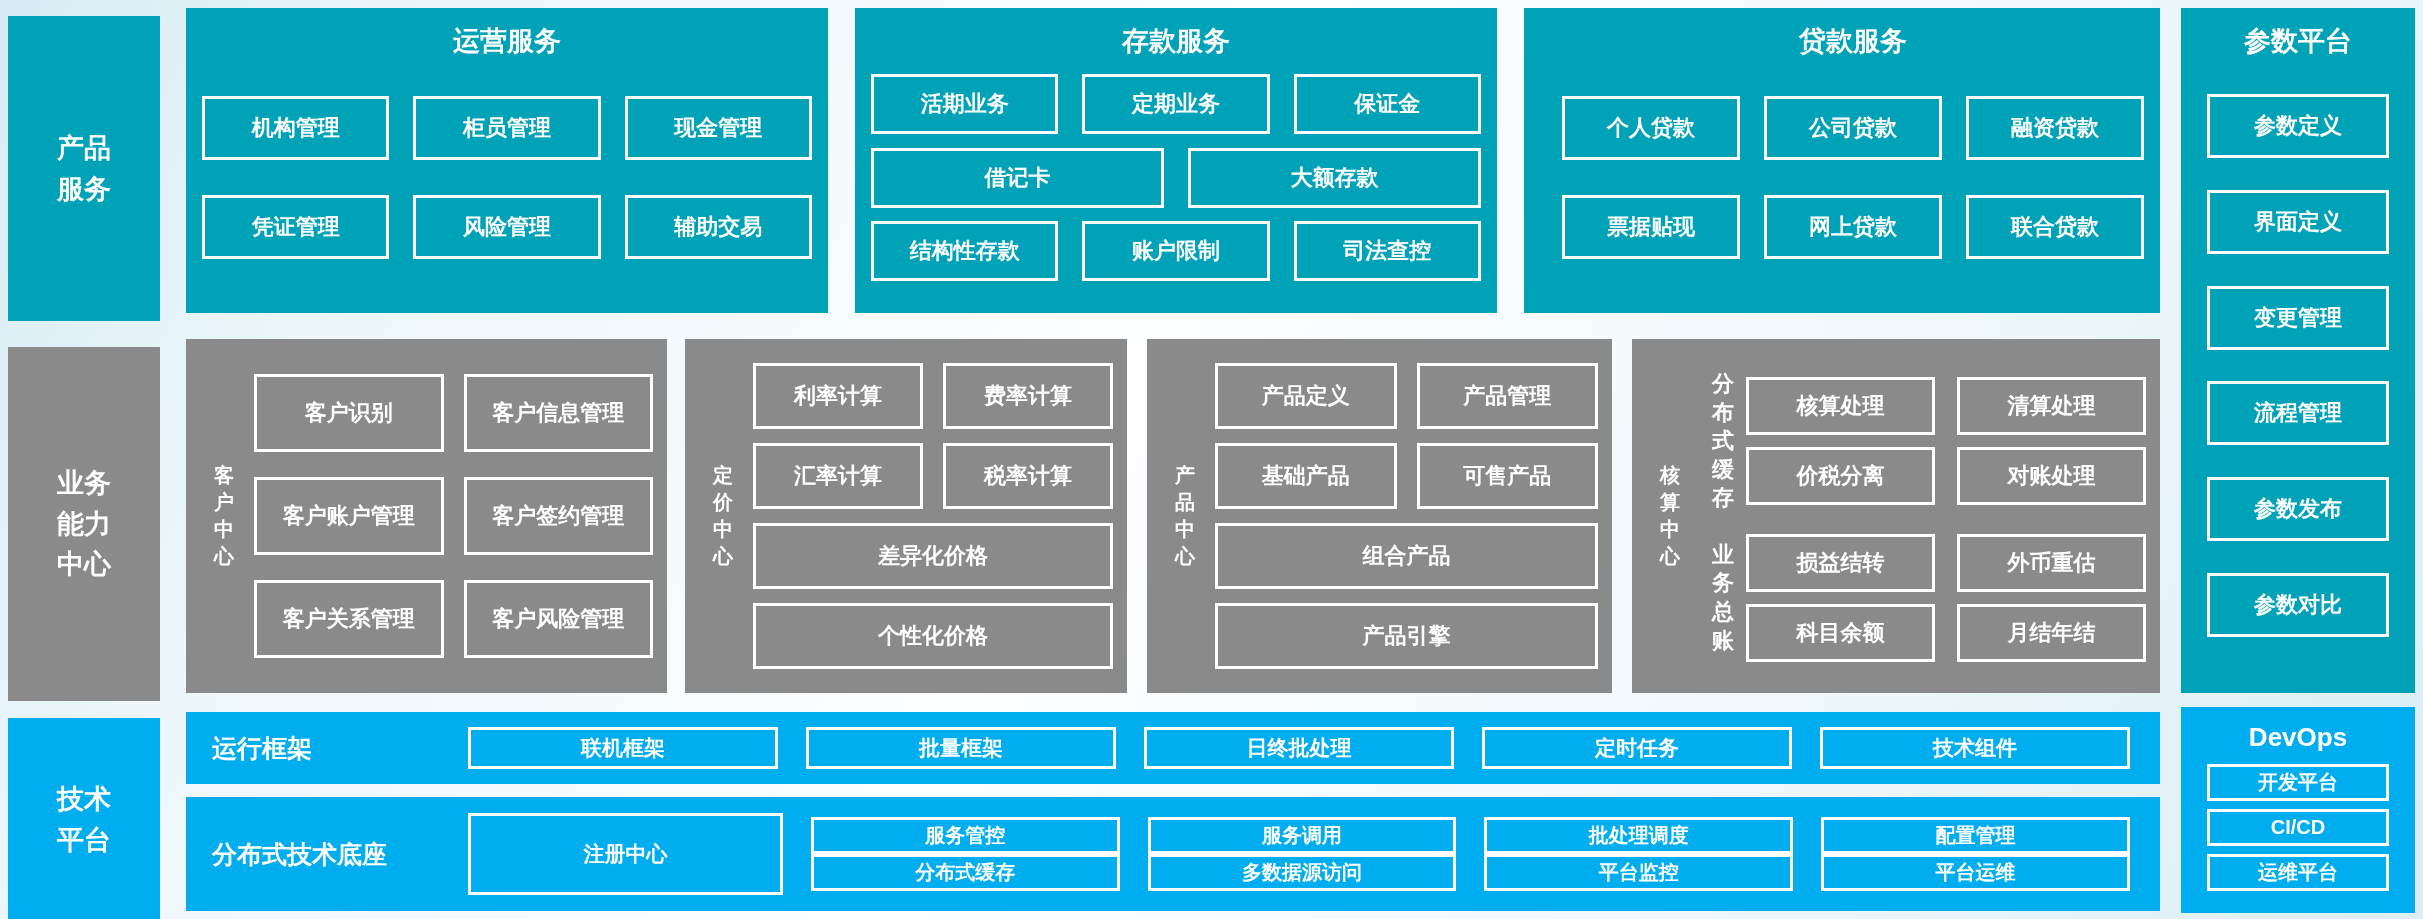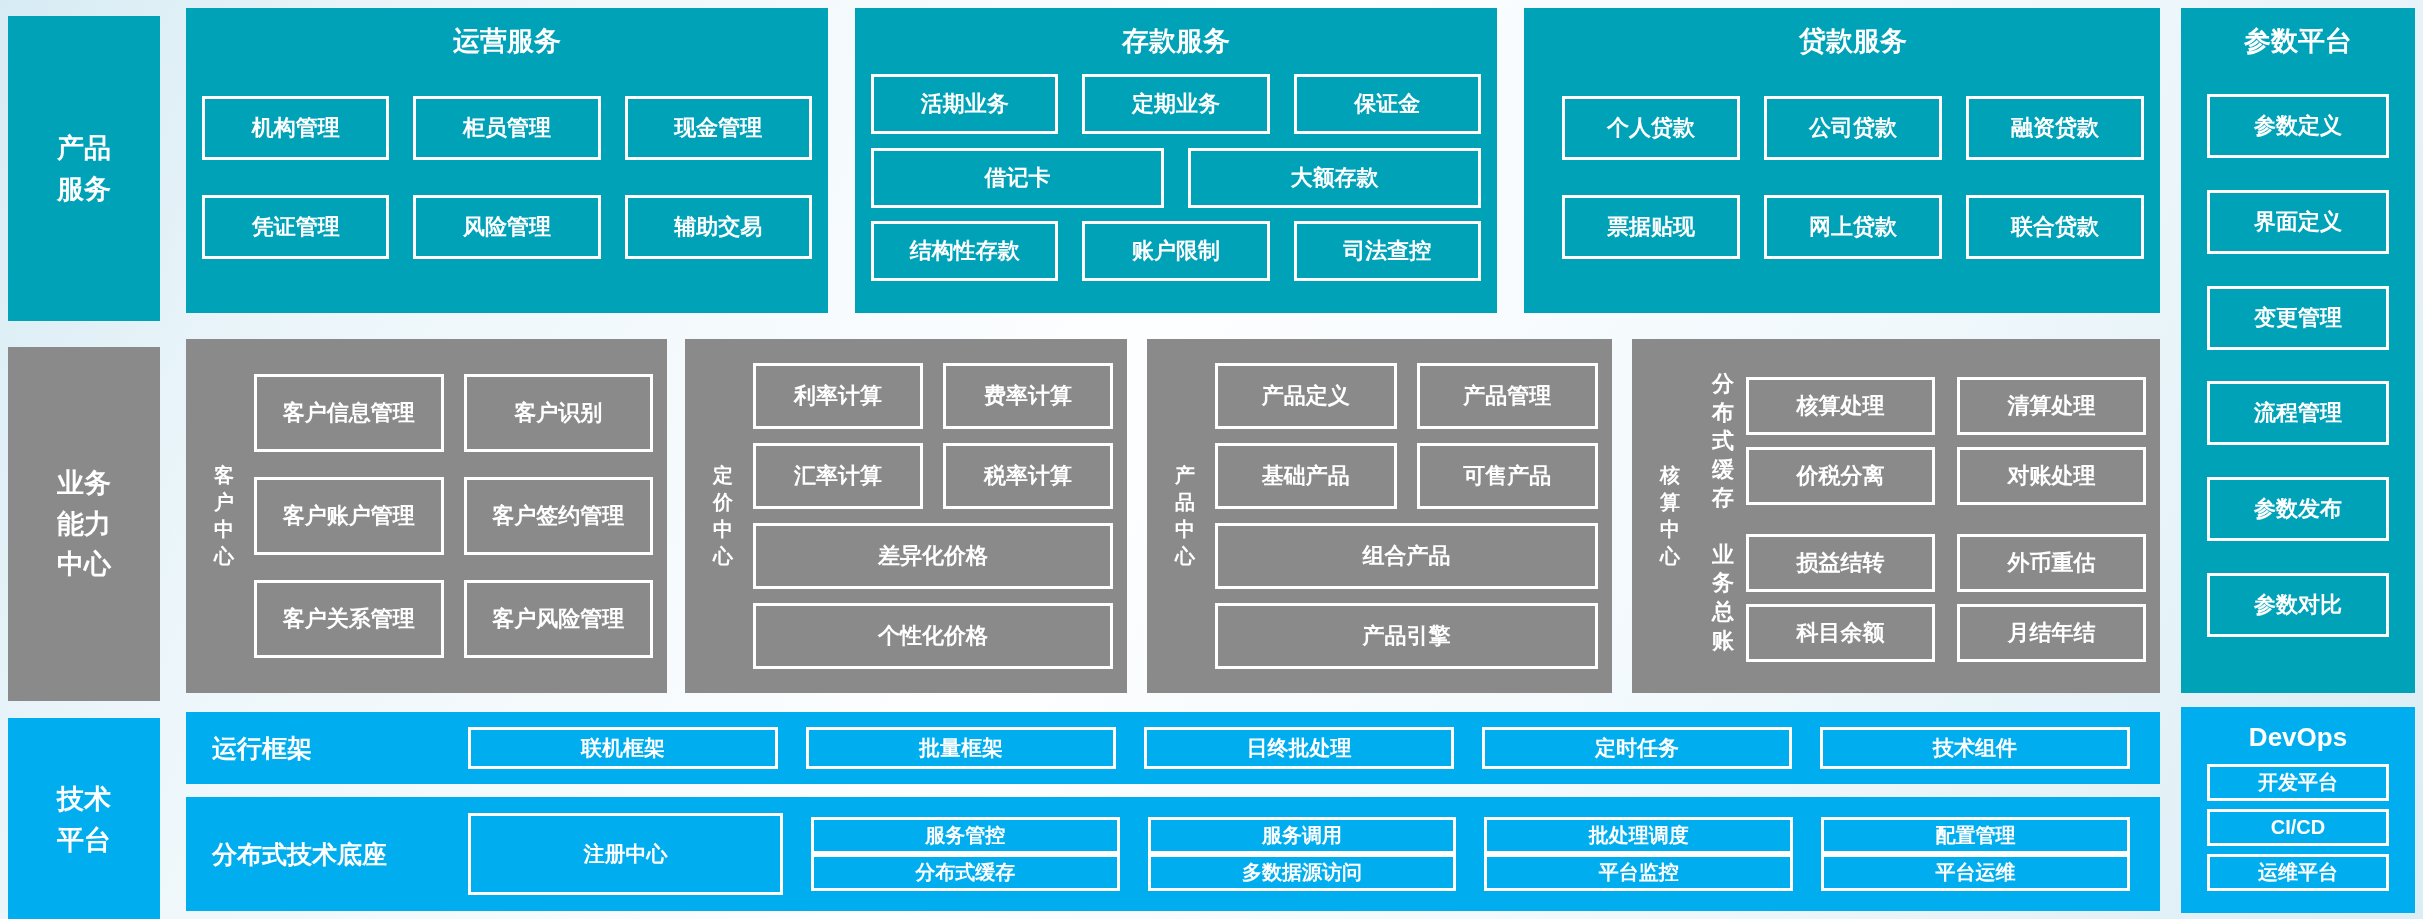--- a/index.html
+++ b/index.html
@@ -150,22 +150,22 @@
       <div class="box">参数对比</div>
     </div>
   </section>
 
   <section class="p gray mid-panel" style="left:186px;width:481px;">
     <div class="vlabel">
         <span>客户中心</span>
       </div>
     <div class="mid-content">
       <div class="mrow mh78">
+        <div class="box">客户识别</div>
         <div class="box">客户信息管理</div>
-        <div class="box">客户识别</div>
       </div>
       <div class="mrow mh78">
         <div class="box">客户账户管理</div>
         <div class="box">客户签约管理</div>
       </div>
       <div class="mrow mh78">
         <div class="box">客户关系管理</div>
         <div class="box">客户风险管理</div>
       </div>
     </div>

